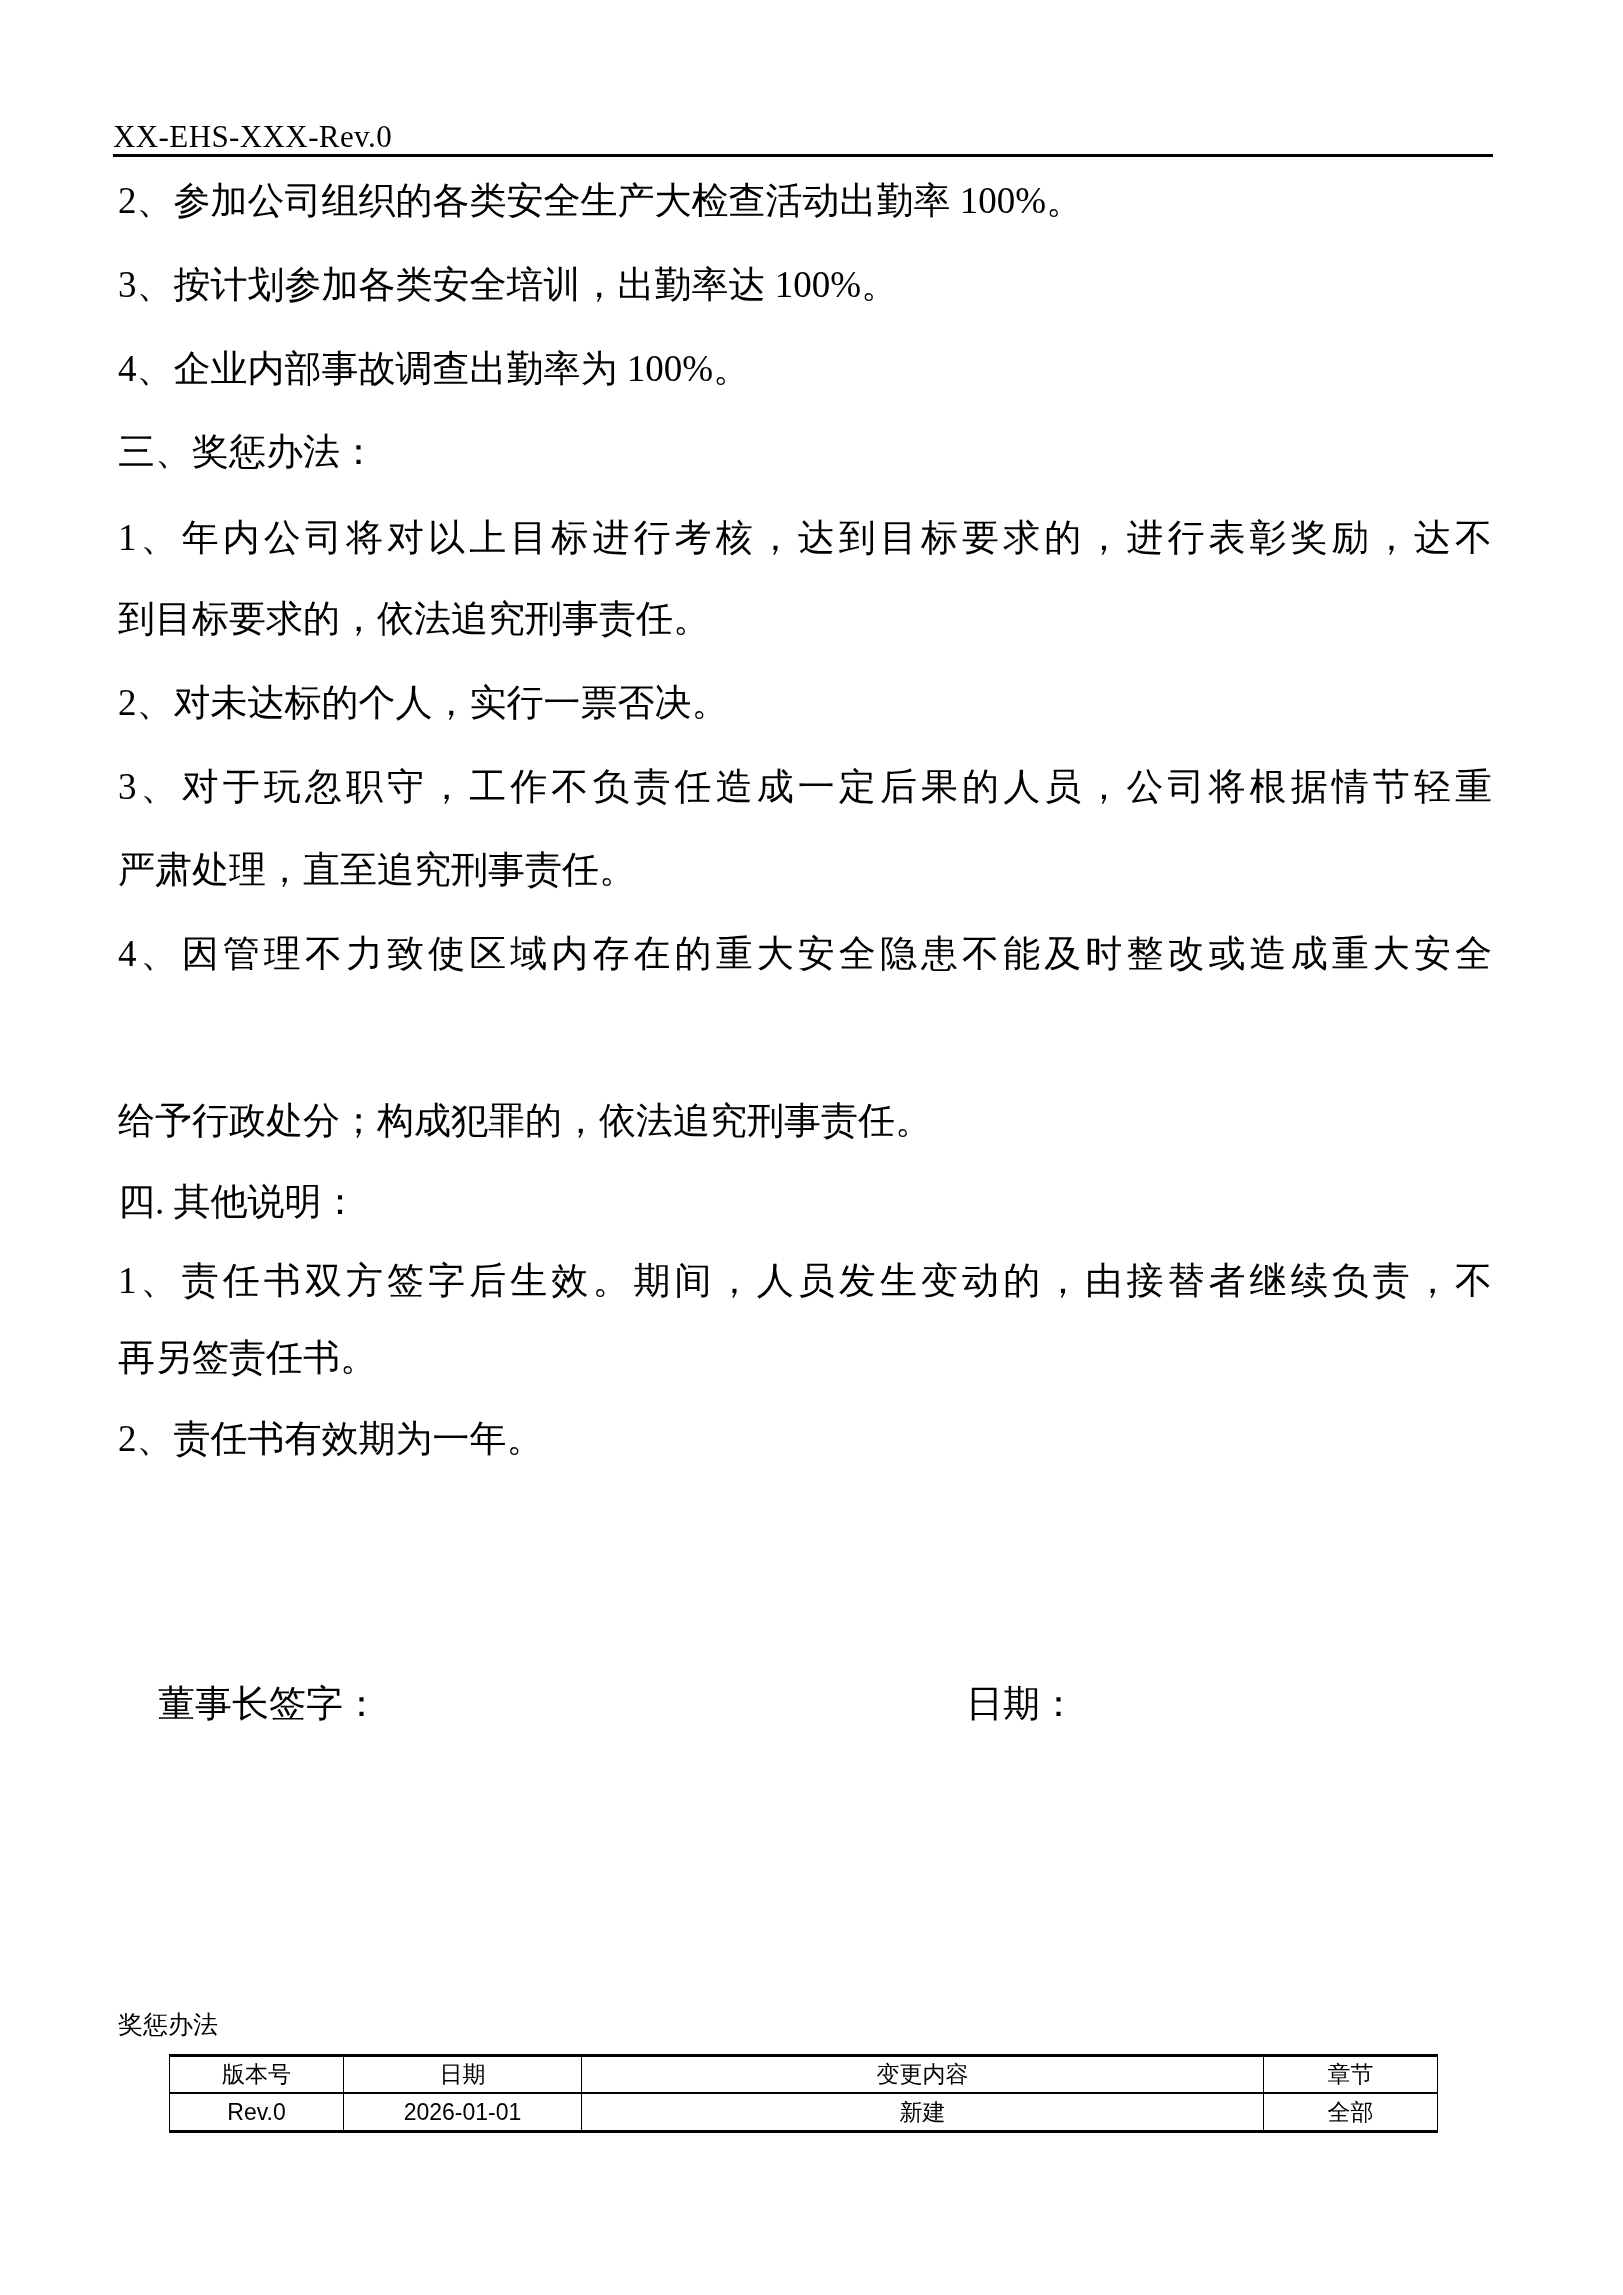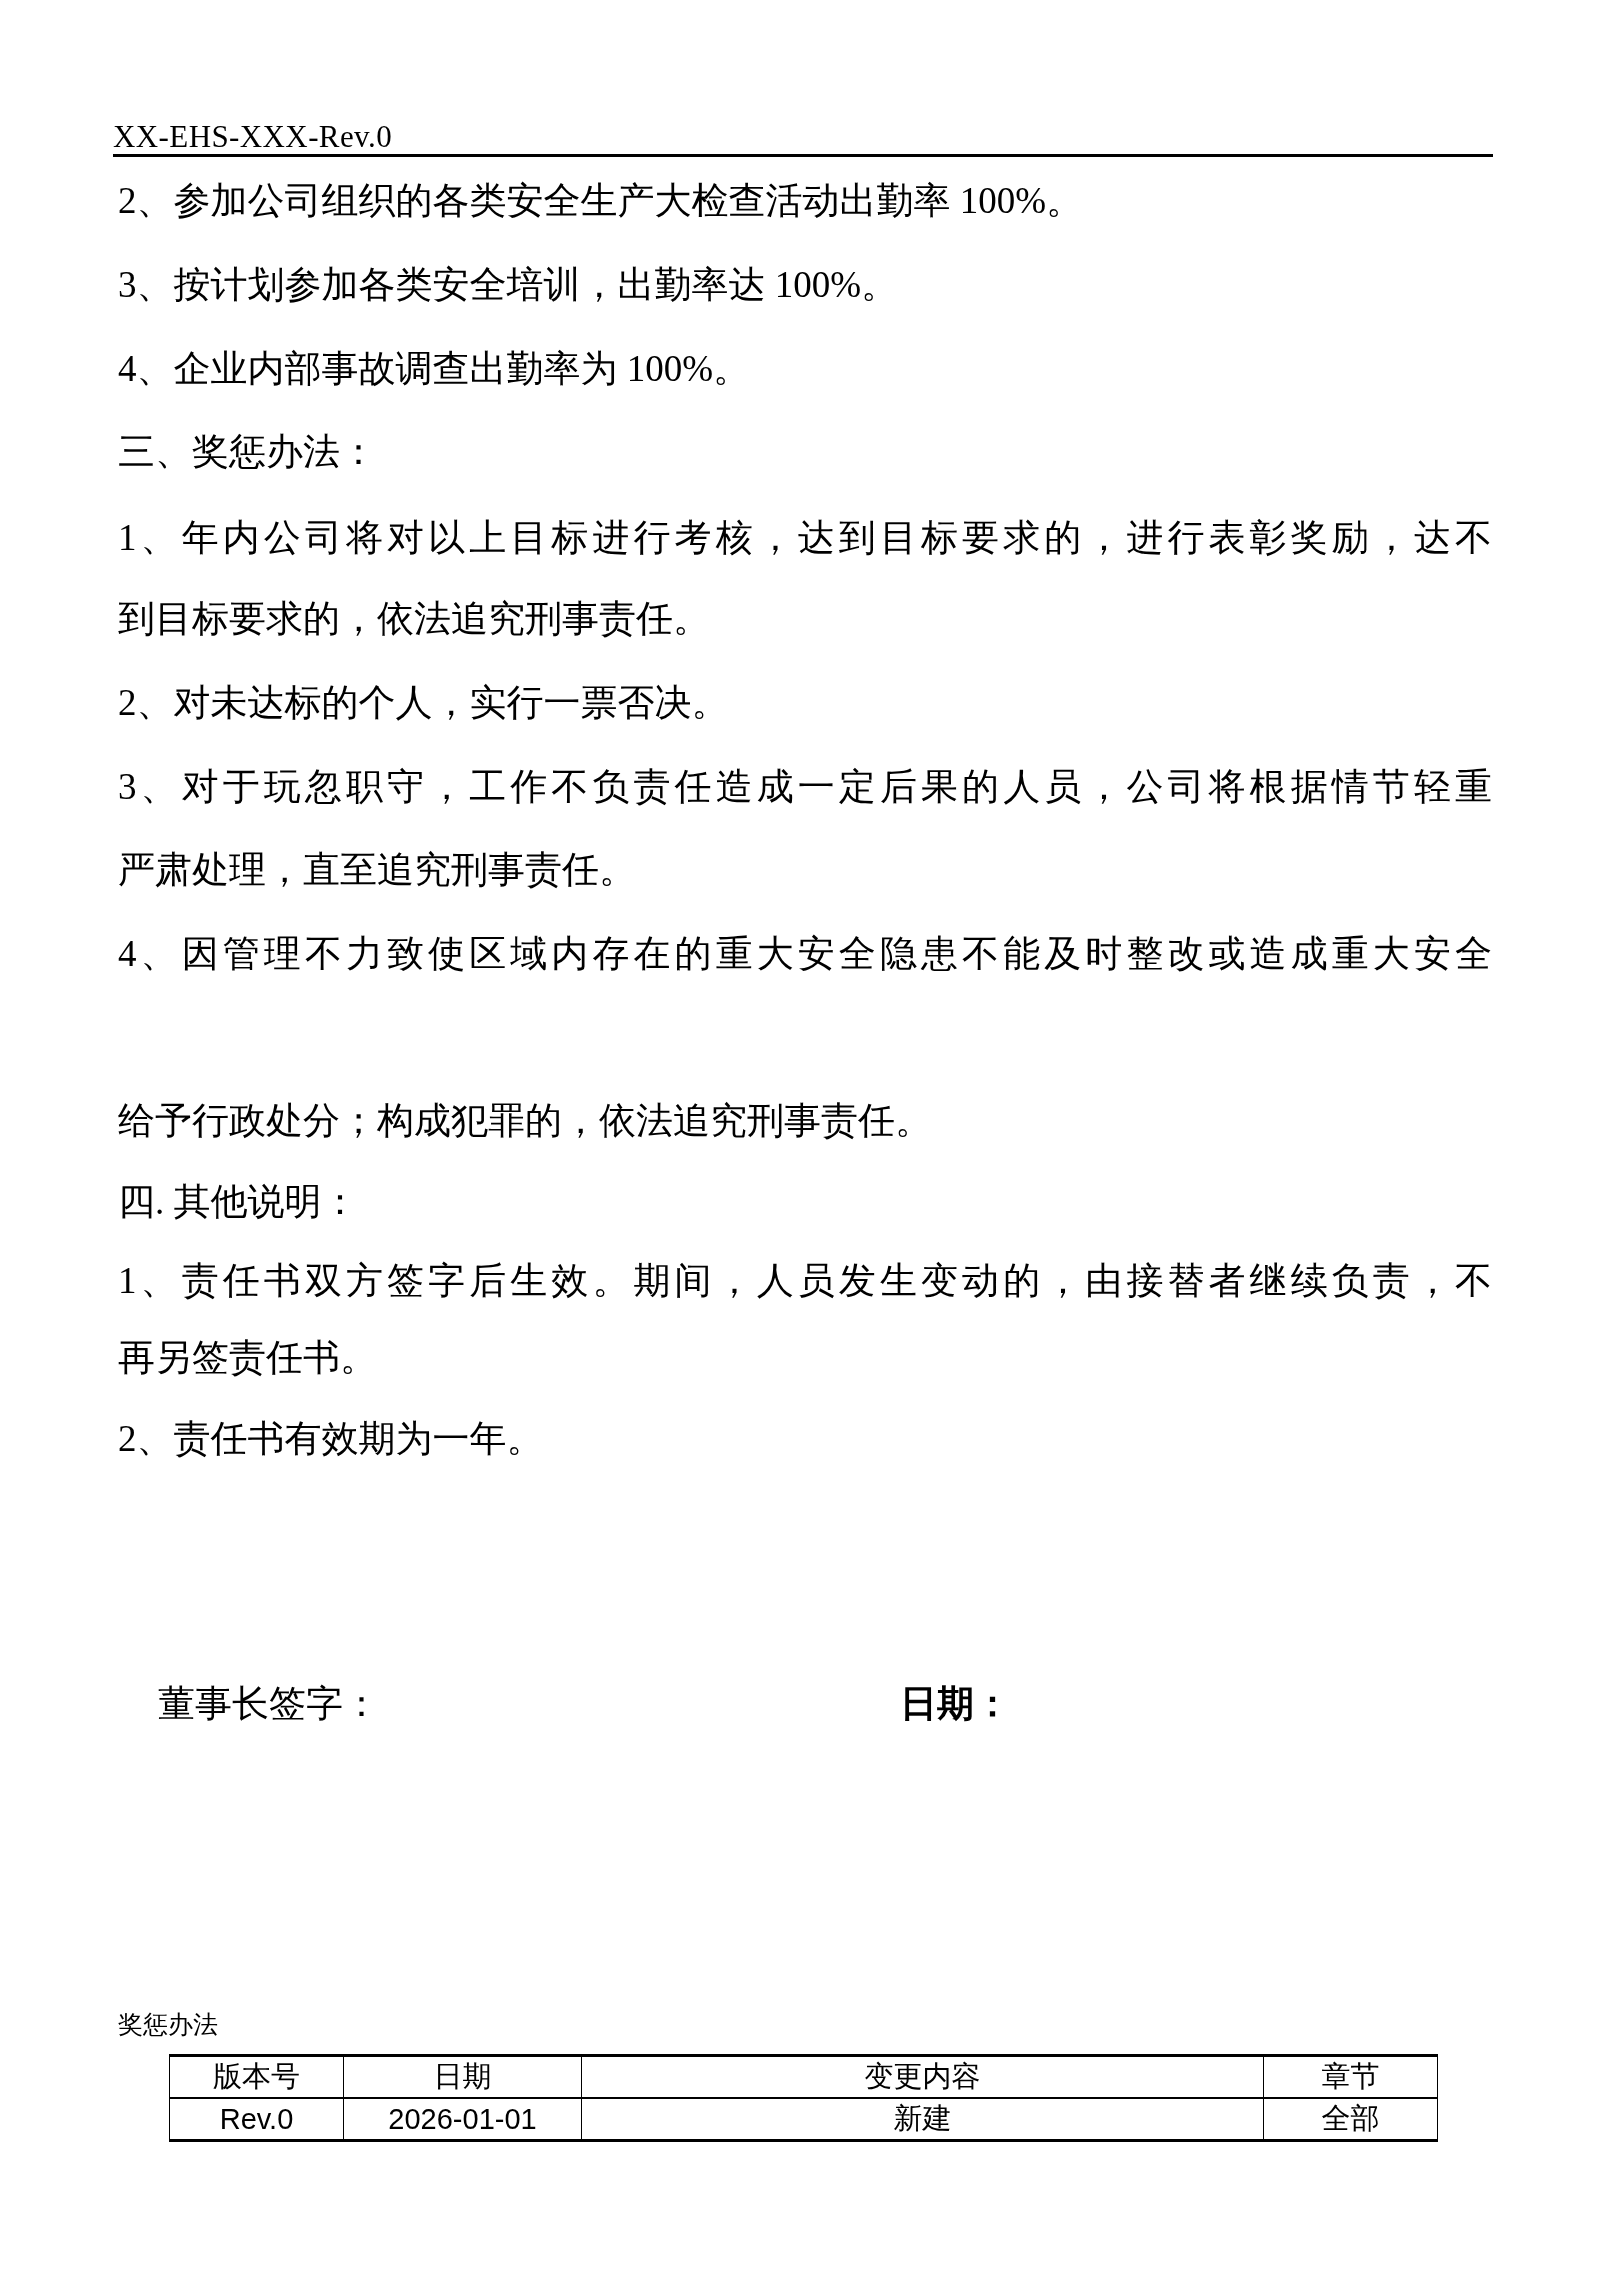--- a/index.html
+++ b/index.html
@@ -32,38 +32,38 @@
     text-align:justify;
     text-align-last:justify;
   }
 
   
   .sig-label {
     position:absolute; top:1685px;
     font-size:37px; line-height:38px; white-space:nowrap;margin-left:40px;
   }
   .sig-chairman { left:118px; }
-  .sig-date { left:860px;font-weight:bold; }
+  .sig-date { left:926px; }
 
   
   .rev-label {
     position:absolute; left:118px; top:2008px;
     font-size:25px; white-space:nowrap;
   }
   table.rev-table {
     position:absolute; left:169px; top:2054px;
     width:1268px; border-collapse:collapse;
     table-layout:fixed;
     border-top:3.2px solid #000; border-bottom:3.2px solid #000;
     border-left:1.6px solid #000; border-right:1.6px solid #000;
   }
   table.rev-table th, table.rev-table td {
     border:1.6px solid #000;
     text-align:center; vertical-align:middle;
-    font-size:29px; font-weight:normal;
+    font-size:23px; font-weight:normal;
     padding:0; overflow:hidden;margin-top:31px;
   }
   table.rev-table thead th { height:35px; border-bottom:2.4px solid #000; }
   table.rev-table tbody td {
     height:36px;
     font-family:"Liberation Sans","DejaVu Sans",sans-serif;
   }
 </style>
 </head>
 <body>

